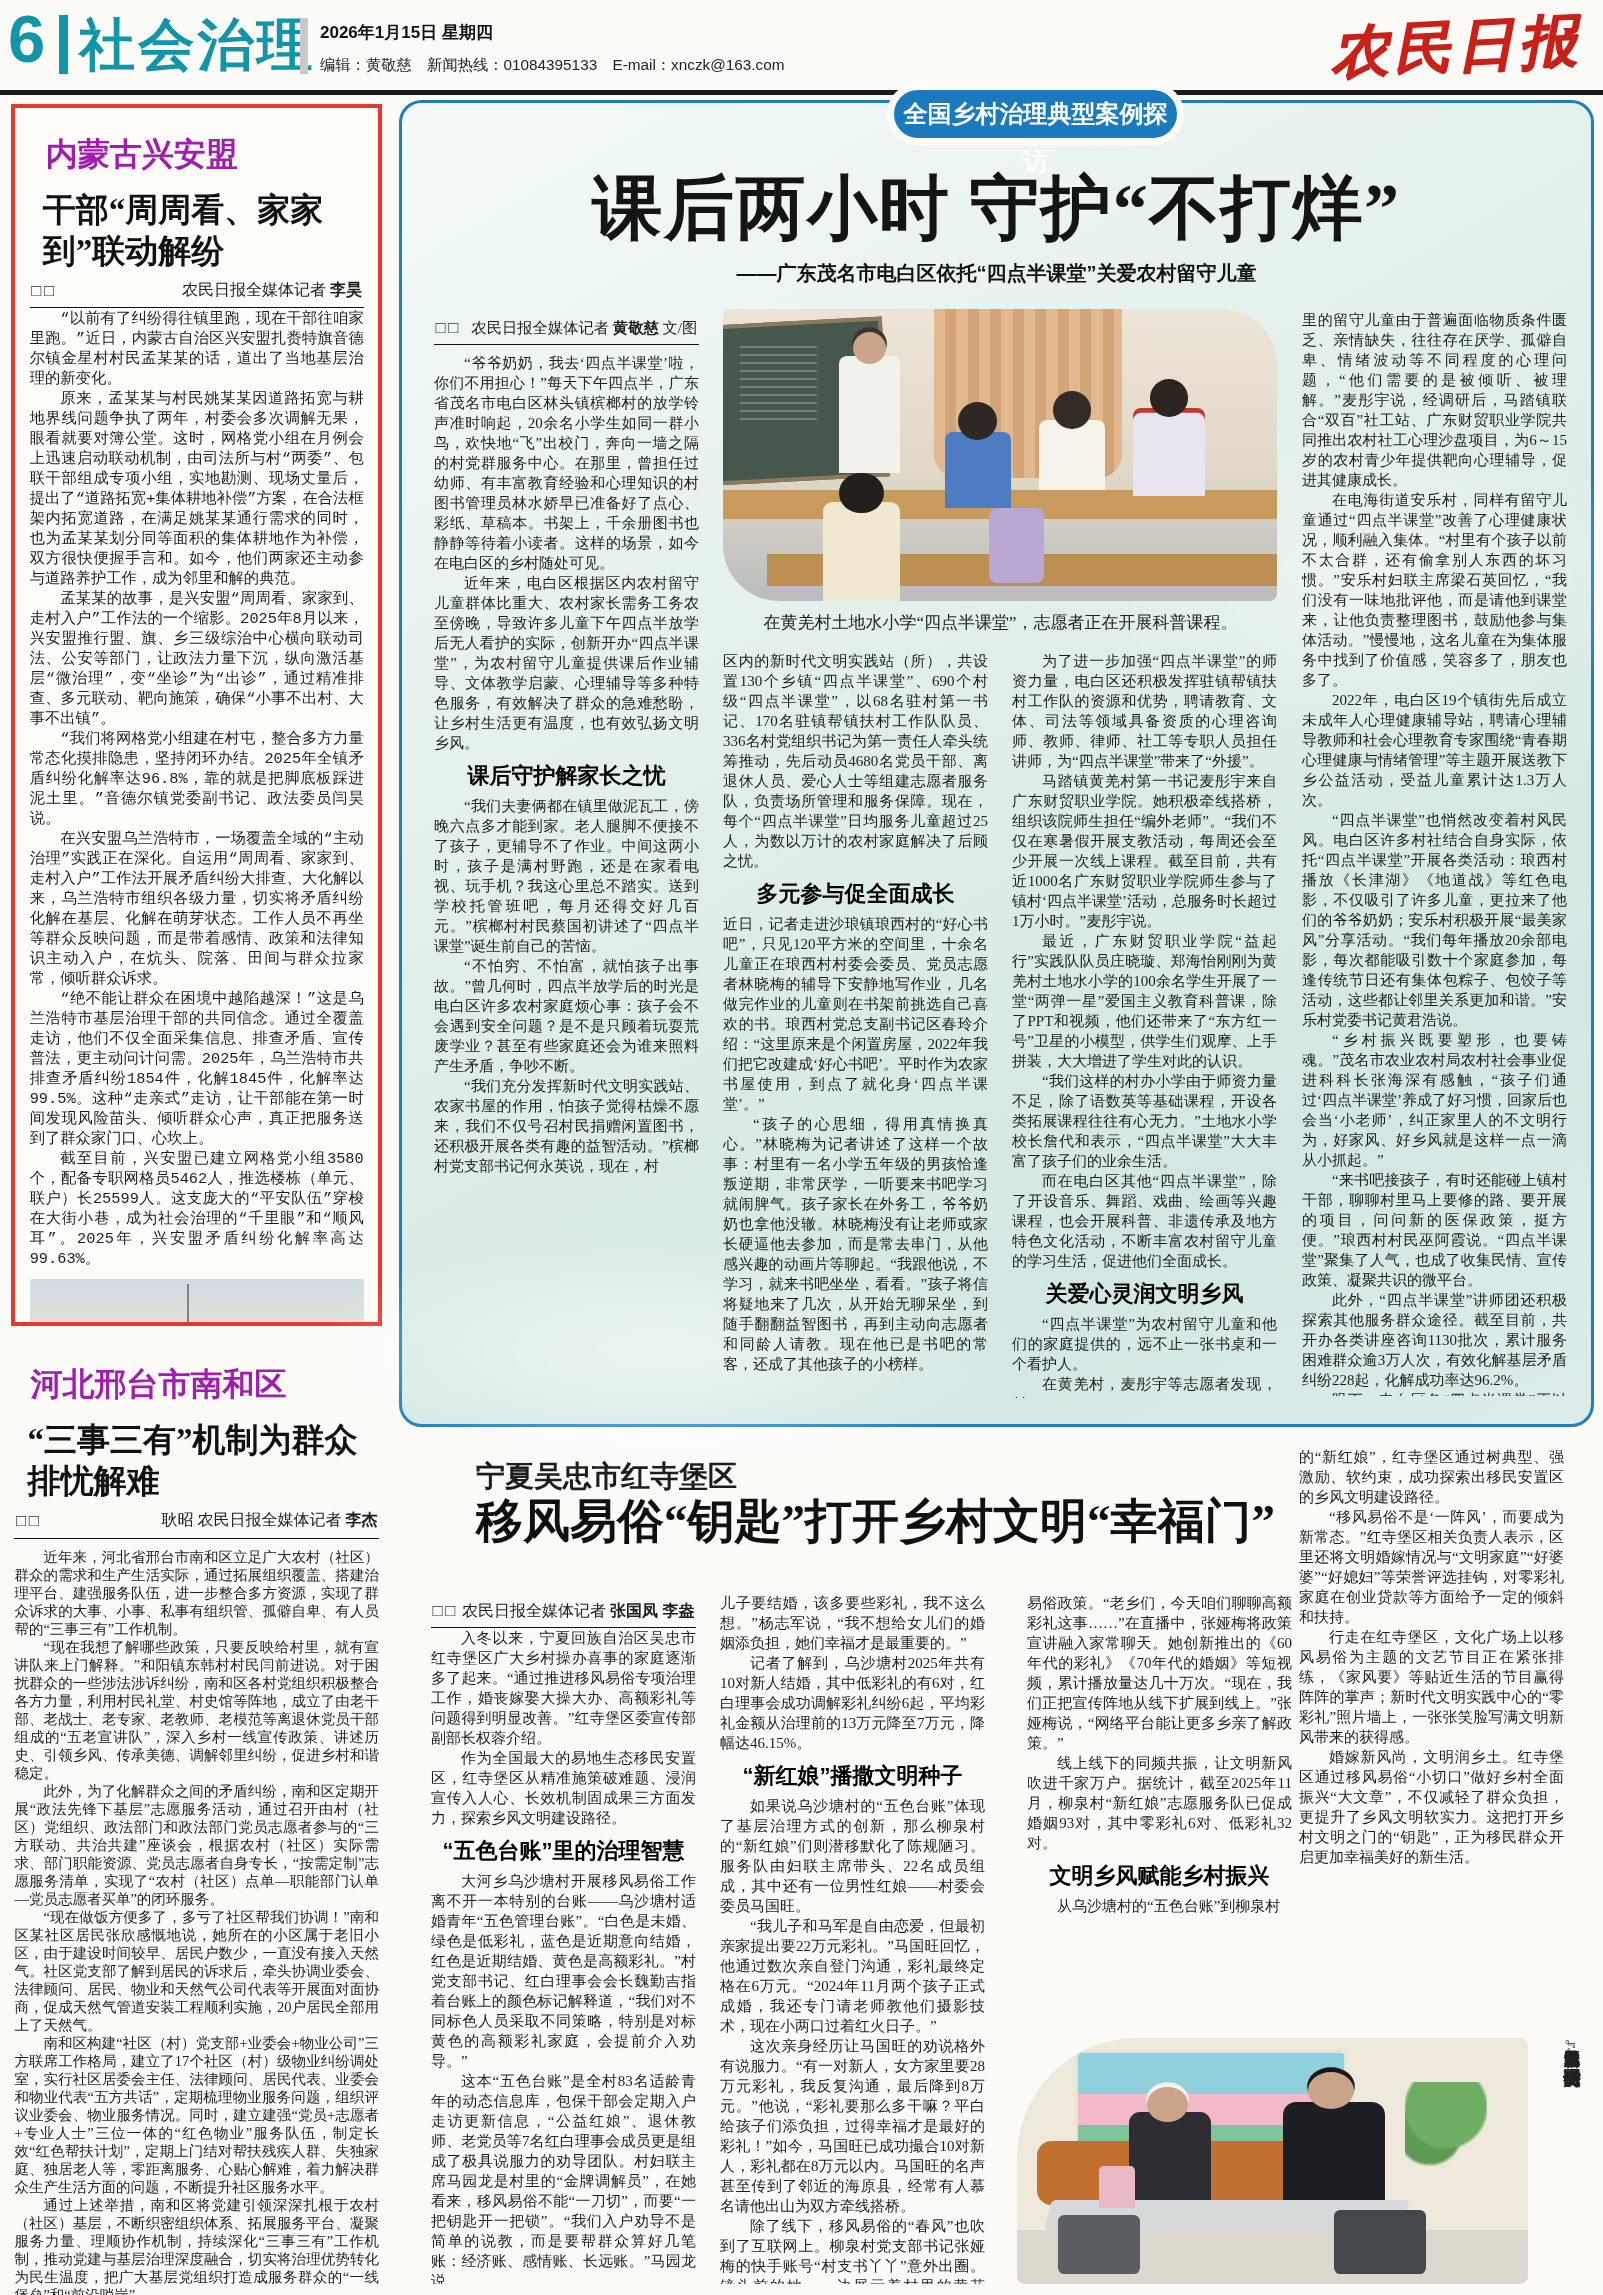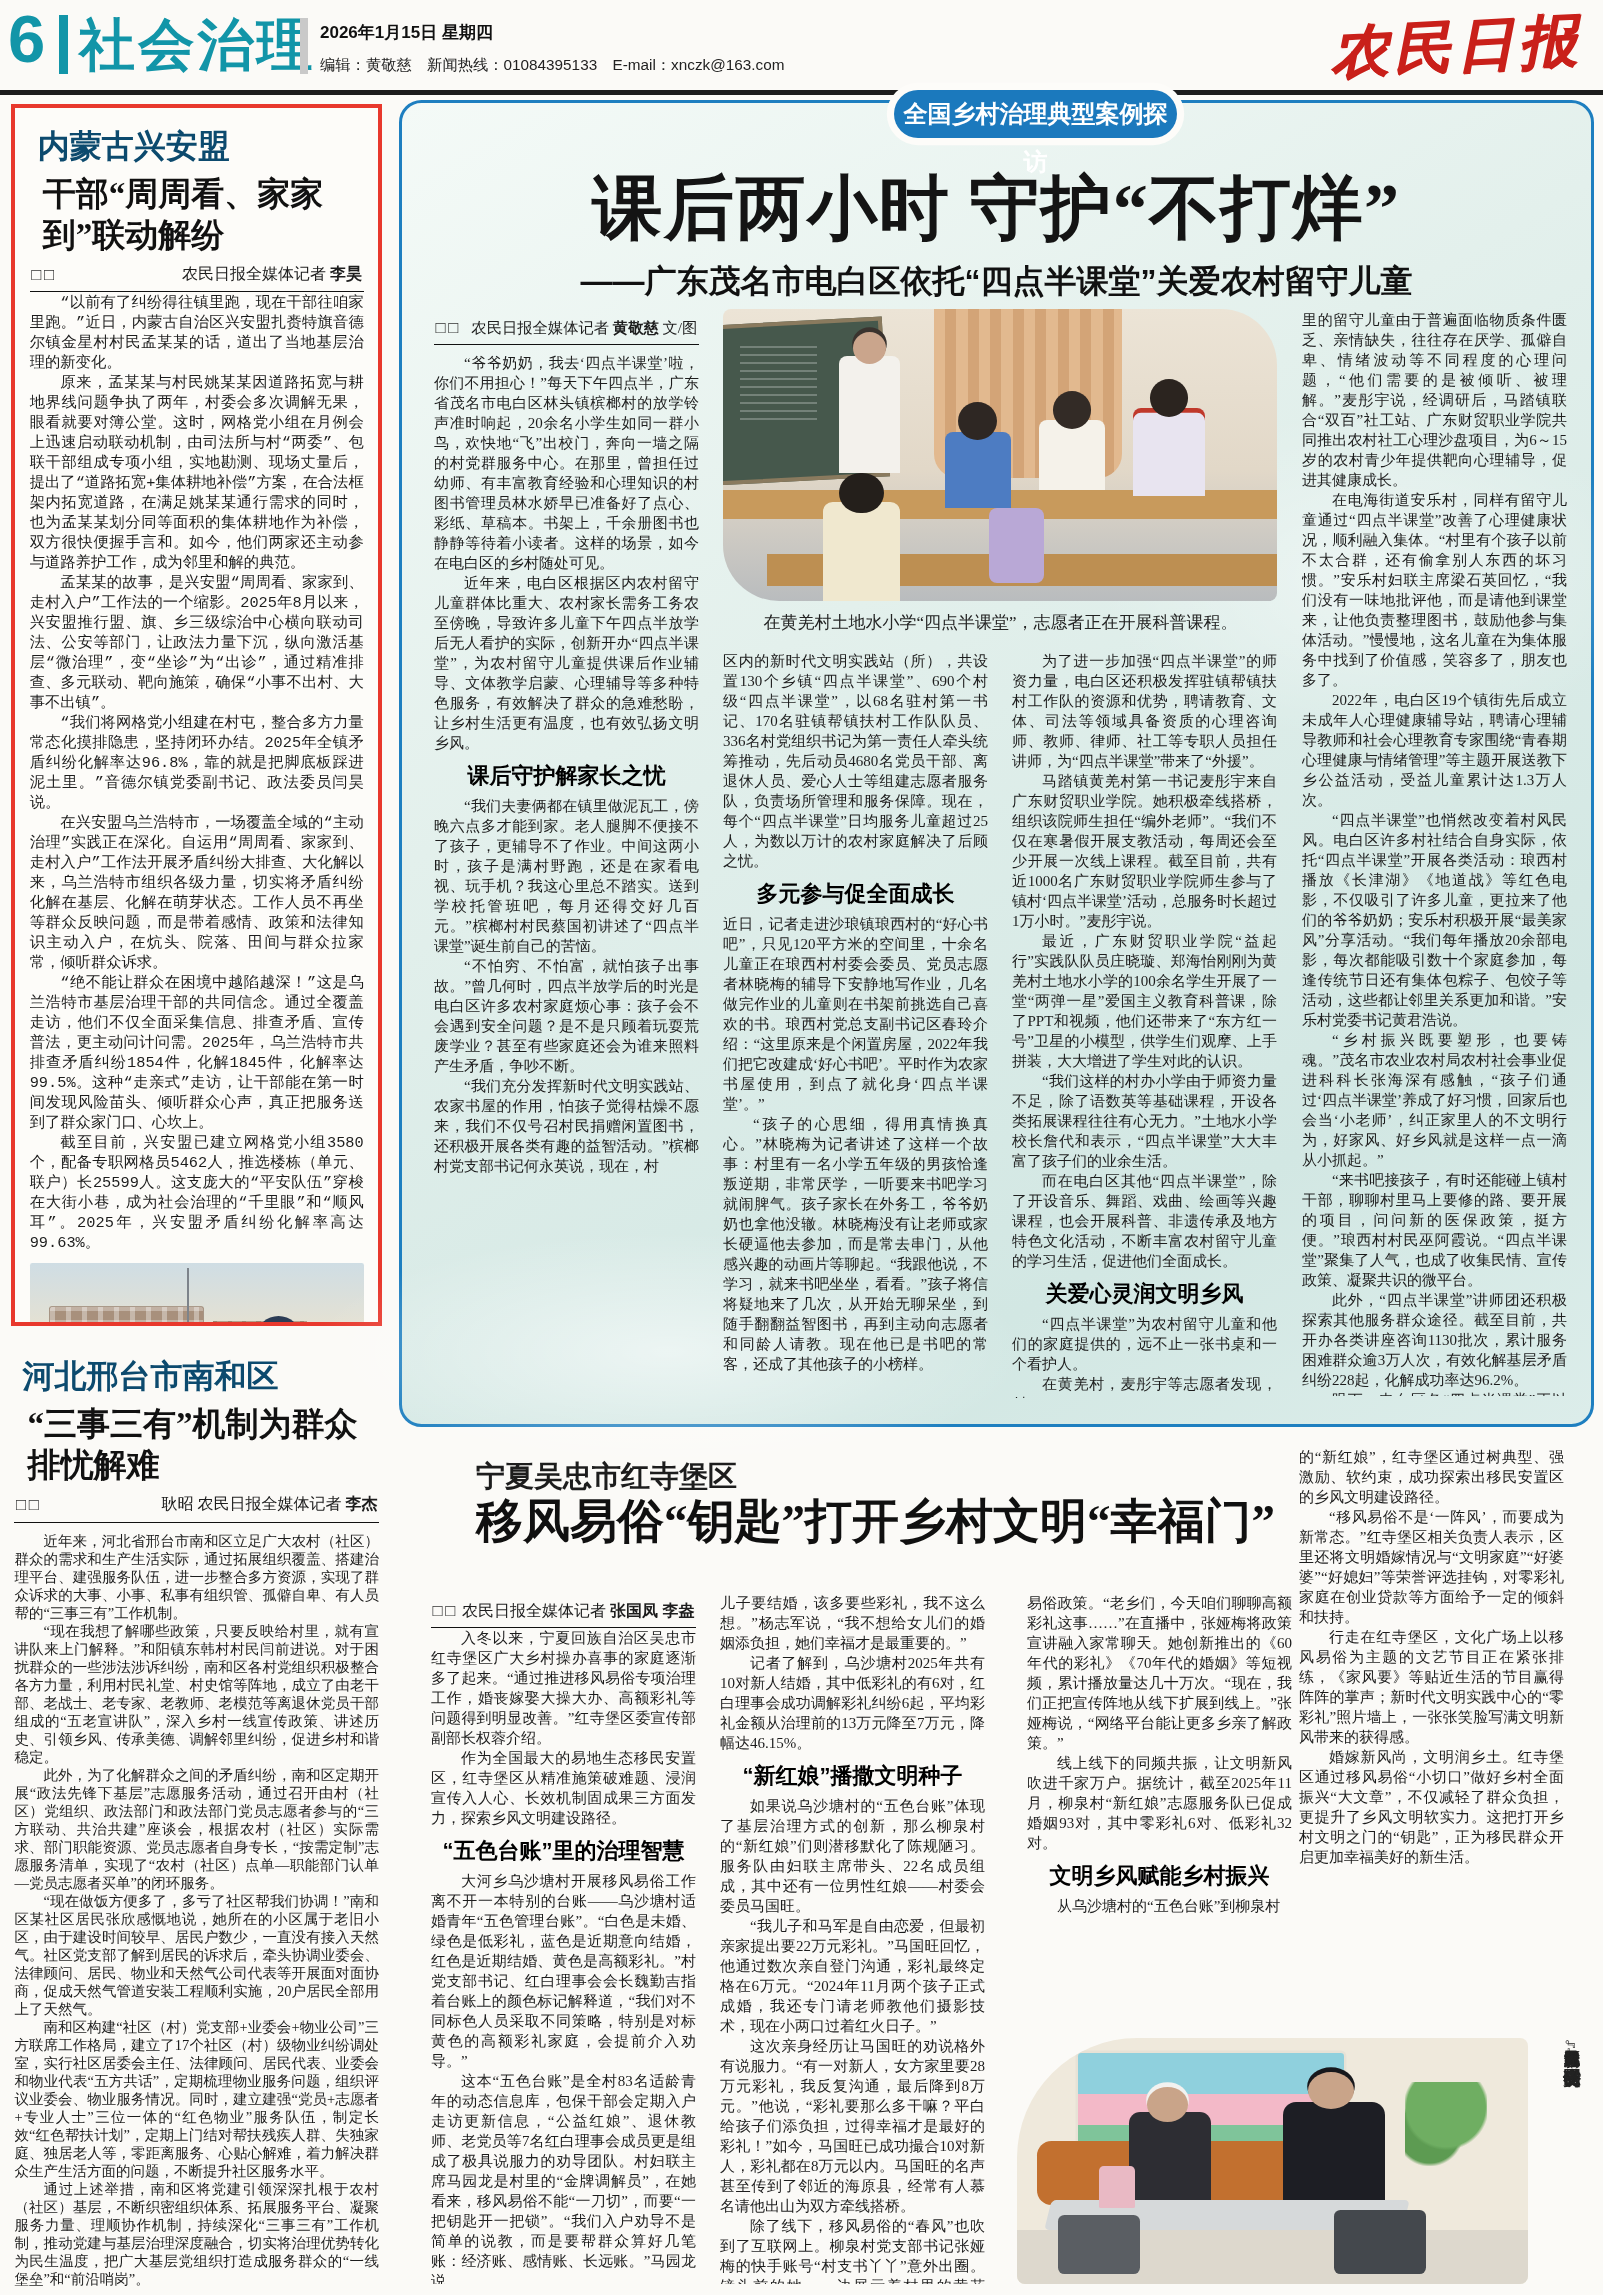--- a/index.html
+++ b/index.html
@@ -14,21 +14,21 @@
            font-size:56px;font-weight:900;color:#1295a8;letter-spacing:3.2px;}
   .meta-bar{position:absolute;left:300px;top:17.7px;width:8px;height:56px;background:#c9c9c9;}
   .date-line{position:absolute;left:320px;top:21px;font-family:"Liberation Sans",sans-serif;
            font-size:17px;font-weight:700;color:#111;}
   .editor-line{position:absolute;left:320px;top:55px;font-family:"Liberation Sans",sans-serif;
            font-size:15.3px;color:#222;}
   .masthead{position:absolute;right:22.5px;top:8px;font-size:58px;font-weight:900;color:#c9201a;
            transform:rotate(-3deg);letter-spacing:4.8px;font-style:italic;text-shadow:0.8px 0.8px 0 #c9201a;}
   .hdr-rule{position:absolute;left:0;top:90px;width:100%;height:4.8px;background:#1c1c1c;}
   
-  .kicker{margin:8px;font-family:"Liberation Sans",sans-serif;font-size:32px;font-weight:900;color:#0c4a6e;line-height:1.2;}
+  .kicker{margin:16px;font-family:"Liberation Sans",sans-serif;font-size:32px;font-weight:900;color:#a21caf;line-height:1.2;}
   .l-title{margin:6.4px 0 0 13px;font-size:33px;font-weight:800;line-height:1.25;color:#111;}
   .byline-row{display:flex;justify-content:space-between;align-items:flex-end;
       border-bottom:1.6px solid #111;padding:8px 1.6px 6.4px 1.6px;font-size:16px;}
   .byline-squares{font-size:17px;letter-spacing:2.4px;color:#333;}
   .byline-name{font-weight:700;font-family:"Liberation Sans",sans-serif;}
   .body p, .para{margin:0;text-align:justify;text-indent:2em;}
   .subhead{text-align:center;font-family:"Liberation Sans",sans-serif;font-weight:900;
       font-size:22px;margin:13px 0 9.6px 0;color:#000;}
   .cont p:first-child{text-indent:0;}
   
@@ -51,21 +51,21 @@
       background:radial-gradient(ellipse at center,rgba(255,255,255,.55),rgba(255,255,255,0) 70%);}
   .wave2{right:-64px;top:305px;width:562px;height:337px;
       background:radial-gradient(ellipse at center,rgba(255,255,255,.45),rgba(255,255,255,0) 70%);}
   .badge{position:absolute;left:492px;top:-13px;width:283px;height:48px;line-height:48px;
       background:#1b79bd;color:#fff;text-align:center;border-radius:27px;
       font-family:"Liberation Sans",sans-serif;font-size:24px;font-weight:900;
       box-shadow:0 0 0 7.2px #fdfcf9;}
   .main-title{position:absolute;left:0;top:59px;width:100%;margin:0;text-align:center;
       font-size:70px;font-weight:900;letter-spacing:1.6px;color:#141414;}
   .main-subtitle{position:absolute;left:0;top:157px;width:100%;text-align:center;
-      font-family:"Liberation Sans",sans-serif;font-size:32px;font-weight:700;color:#111;}
+      font-family:"Liberation Sans",sans-serif;font-size:20px;font-weight:700;color:#111;}
   .col{position:absolute;width:265px;font-size:15px;line-height:20px;overflow:hidden;}
   .col .byline-row{font-size:15.3px;margin-bottom:8px;}
   .c1{left:32px;top:207px;height:1086px;}
   .c2{left:321px;top:548px;height:747px;}
   .c3{left:610px;top:548px;height:747px;}
   .c4{left:900px;top:207px;height:1086px;}
   .main-photo{position:absolute;left:321px;top:206px;width:554px;height:292px;
       border-radius:8px 56px 8px 56px;background:#e6ddd0;}
   .main-caption{position:absolute;left:312px;top:508px;width:573px;margin:0;text-align:center;
       font-size:17px;color:#222;}

